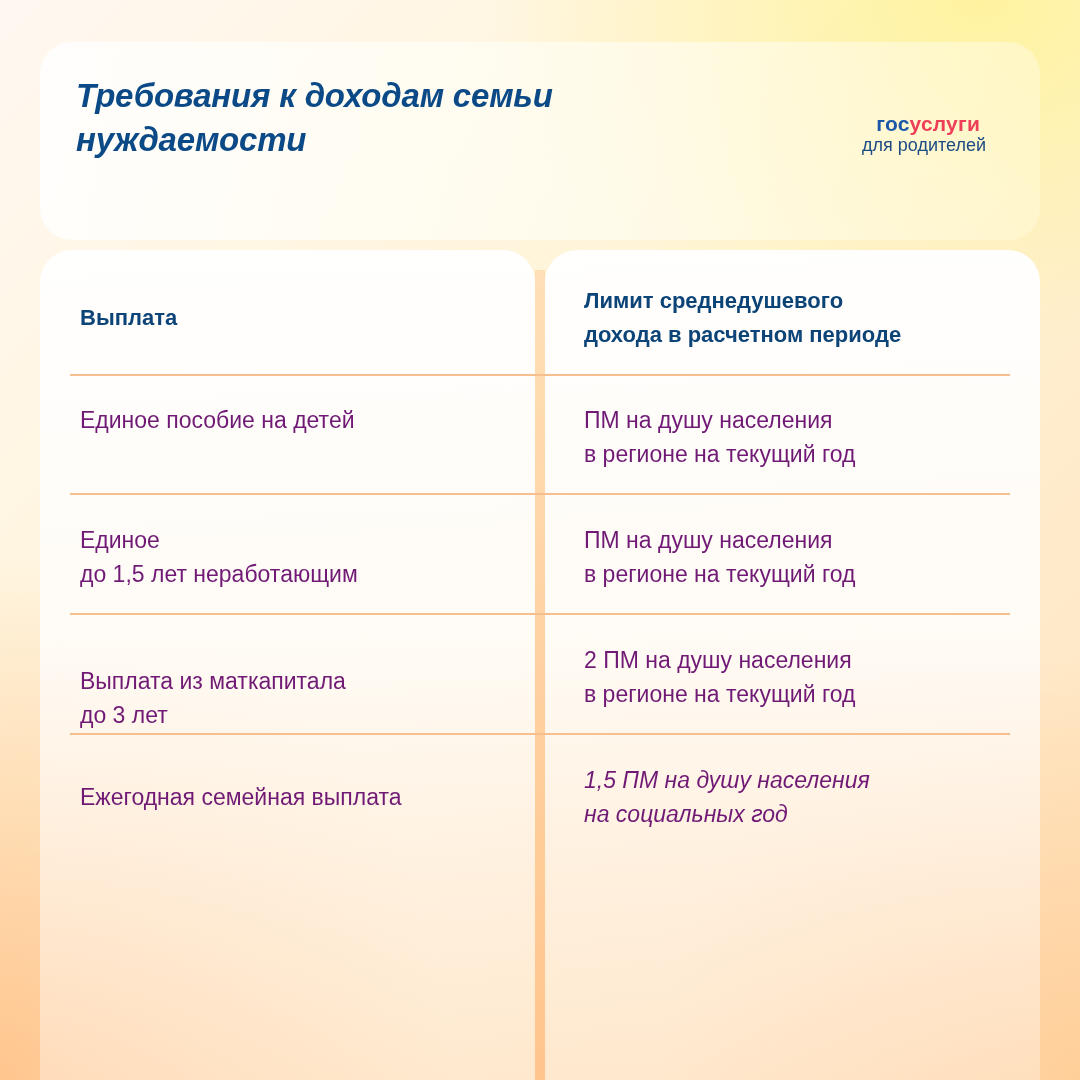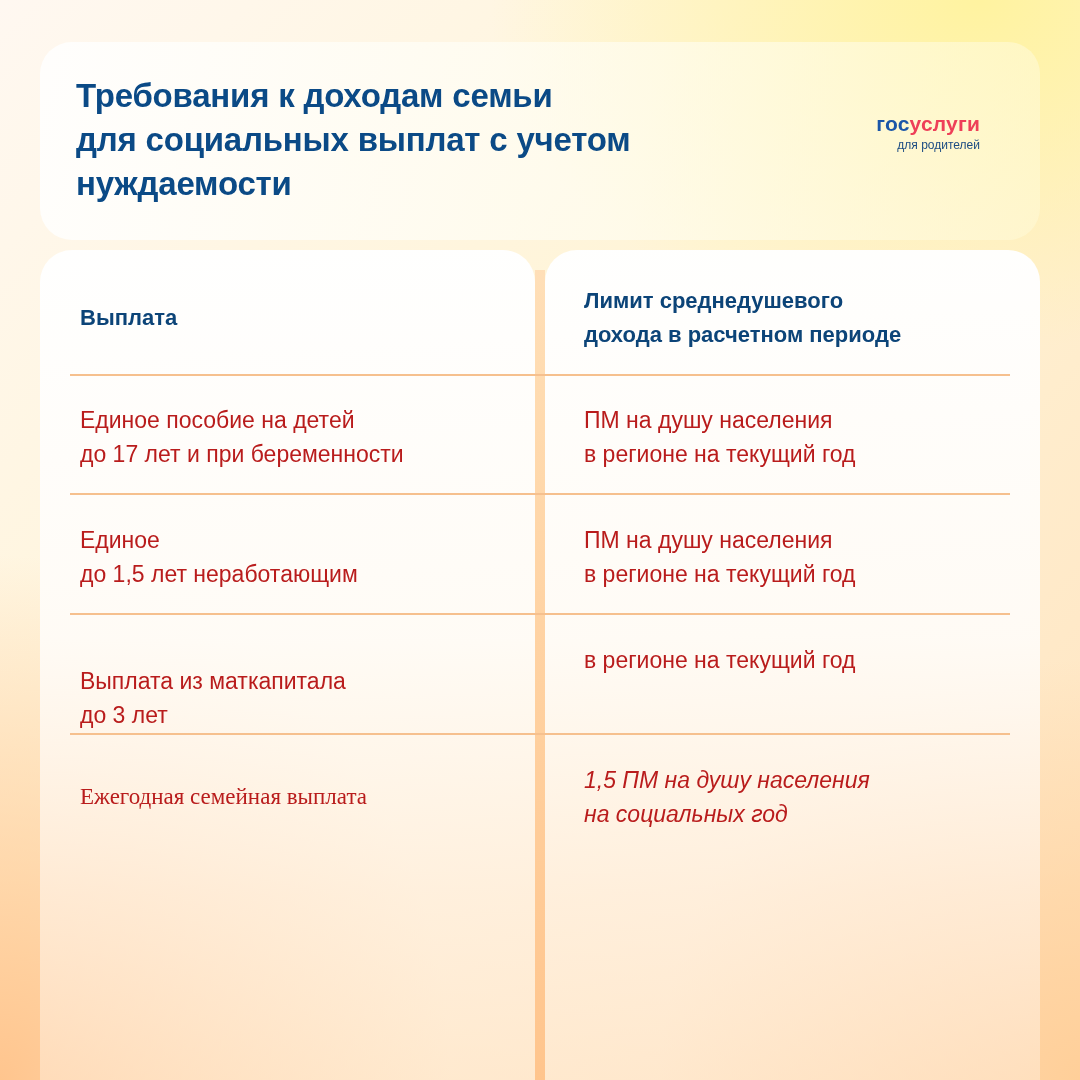--- a/index.html
+++ b/index.html
@@ -32,39 +32,39 @@
       left: 36px;
       top: 32px;
       margin: 0;
       width: 640px;
       font-size: 33px;
       line-height: 44px;
       font-weight: bold;
       color: #0b4a86;
       letter-spacing: -0.2px;
     }
-    .title span { display: block; white-space: nowrap; }
+    .title span { display: block; white-space: nowrap; font-style: italic; }
     .logo {
       position: absolute;
       left: 822px;
       top: 70px;
       width: 118px;
       text-align: right;
     }
     .logo-main {
       font-size: 21px;
       font-weight: bold;
       letter-spacing: 0.2px;
       line-height: 24px;
       white-space: nowrap;
     }
     .logo-gos { color: #0d4cd3; color: #1b56a8; }
     .logo-uslugi { color: #ee3f58; }
     .logo-sub {
-      font-size: 12px;
+      font-size: 18px;
       color: #1b4b82;
       line-height: 18px;
       white-space: nowrap;
     }
     .col-card {
       position: absolute;
       top: 250px;
       height: 860px;
       border-radius: 32px;
       background:
@@ -84,39 +84,38 @@
       position: absolute;
       left: 70px;
       width: 940px;
       height: 2px;
       background: #f6c08e;
     }
     .cell {
       position: absolute;
       font-size: 23px;
       line-height: 34px;
-      color: #b91c1c;
+      color: #701a75;
       white-space: nowrap;
     }
     .cell span { display: block; }
     .cell.head {
       font-weight: bold;
       font-size: 22px;
       color: #0c4478;
     }
     .c-left { left: 80px; }
     .c-right { left: 584px; }
   </style>
 </head>
 <body>
 
 <div class="header-card">
   <h1 class="title">
     <span>Требования к доходам семьи</span>
-    <span>для социальных выплат с учетом</span>
     <span>нуждаемости</span>
   </h1>
   <div class="logo">
     <div class="logo-main"><span class="logo-gos">гос</span><span class="logo-uslugi">услуги</span></div>
     <div class="logo-sub">для родителей</div>
   </div>
 </div>
 
 <div class="col-card col-left"></div>
 <div class="col-card col-right"></div>
@@ -126,21 +125,20 @@
   <span>Выплата</span>
 </div>
 <div class="cell head c-right" style="top:284px;">
   <span>Лимит среднедушевого</span>
   <span>дохода в расчетном периоде</span>
 </div>
 <div class="divider" style="top:374px;"></div>
 
 <div class="cell c-left" style="top:403px;">
   <span>Единое пособие на детей</span>
-  <span>до 17 лет и при беременности</span>
 </div>
 <div class="cell c-right" style="top:403px;">
   <span>ПМ на душу населения</span>
   <span>в регионе на текущий год</span>
 </div>
 <div class="divider" style="top:493px;"></div>
 
 <div class="cell c-left" style="top:523px;">
   <span>Единое</span>
   <span>до 1,5 лет неработающим</span>
@@ -149,23 +147,24 @@
   <span>ПМ на душу населения</span>
   <span>в регионе на текущий год</span>
 </div>
 <div class="divider" style="top:613px;"></div>
 
 <div class="cell c-left" style="top:664px;">
   <span>Выплата из маткапитала</span>
   <span>до 3 лет</span>
 </div>
 <div class="cell c-right" style="top:643px;">
+  <span>2 ПМ на душу населения</span>
   <span>в регионе на текущий год</span>
 </div>
 <div class="divider" style="top:733px;"></div>
 
-<div class="cell c-left" style="top:780px;font-family:Liberation Serif, serif;">
+<div class="cell c-left" style="top:780px;">
   <span>Ежегодная семейная выплата</span>
 </div>
 <div class="cell c-right" style="top:763px;font-style:italic;">
   <span>1,5 ПМ на душу населения</span>
   <span>на социальных год</span>
 </div>
 
 </body></html>

